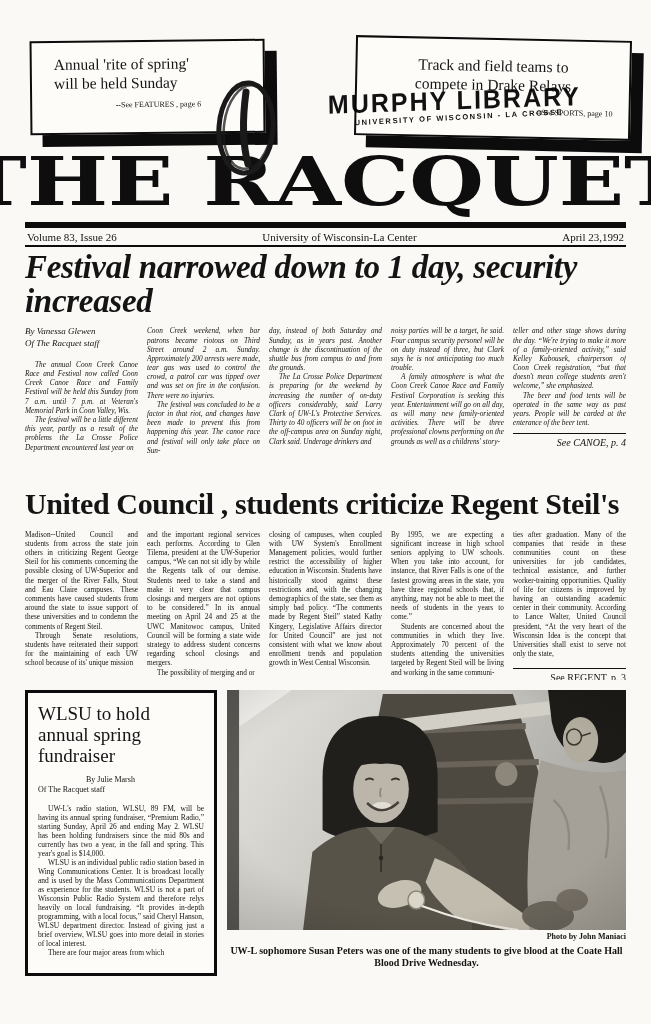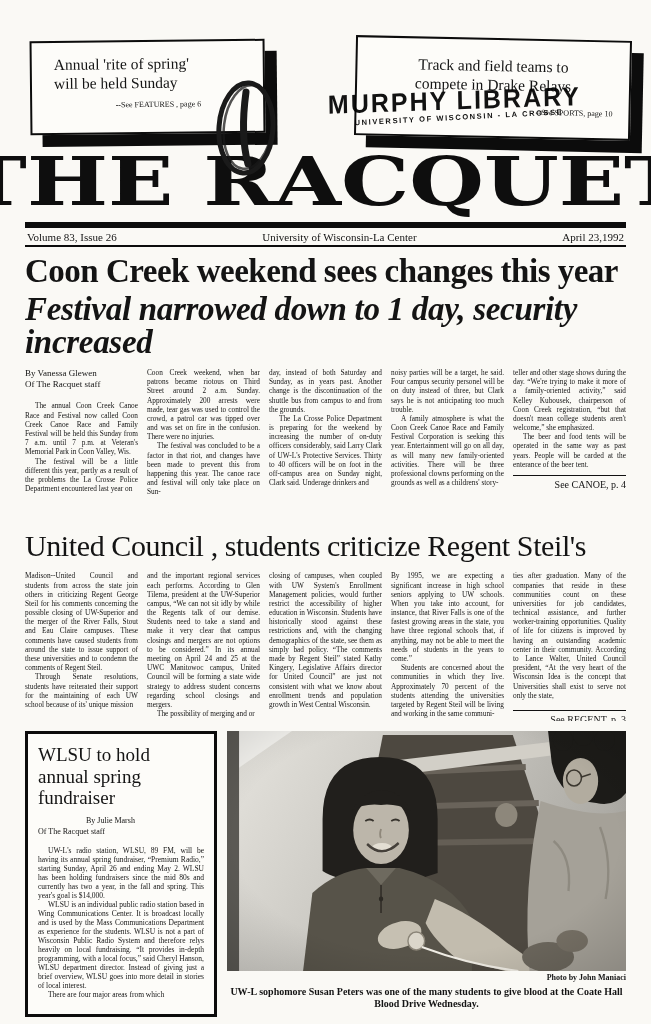--- a/index.html
+++ b/index.html
@@ -30,30 +30,30 @@
   .rule-thick{height:6px;background:#0c0c0c;margin:7px 25px 0 25px;}
   .infobar{display:flex;justify-content:space-between;align-items:center;margin:0 25px;padding:3px 2px 2px 2px;font-size:11px;}
   .rule-thin{height:2px;background:#0c0c0c;margin:0 25px;}
 
   
   .a1-head{margin:8px 25px 0 25px;font-size:33px;line-height:1.02;font-weight:700;letter-spacing:-0.5px;}
   .a1-sub{margin:4px 25px 0 25px;font-size:33px;line-height:1.02;font-weight:700;font-style:italic;letter-spacing:-0.3px;}
 
   .cols{display:flex;gap:9px;margin:8px 25px 0 25px;}
   .col{flex:1;font-size:7.3px;line-height:1.26;text-align:justify;overflow:hidden;}
-  .a1 .col{height:148px;}
+  .a1 .col{height:148px;font-style:italic;}
   .a2 .col{height:150px;}
   .paras p{margin:0;text-indent:10px;}
   .paras.nofirst p:first-child{text-indent:0;}
   .byline{font-size:9px;line-height:1.25;margin-bottom:11px;text-align:left;}
   .jump{border-top:1.5px solid #111;margin-top:6px;padding-top:3px;text-align:right;font-size:10px;}
   .a2 .jump{margin-top:10px;}
 
   
-  .a2-head{margin:12px 25px 2px 25px;font-size:30px;line-height:1.18;font-weight:400;letter-spacing:-0.4px;}
+  .a2-head{margin:12px 25px 2px 25px;font-size:30px;line-height:1.18;font-weight:700;letter-spacing:-0.4px;}
 
   
   .bottom{display:flex;gap:10px;margin:10px 25px 0 25px;}
   .wlsu-box{width:192px;box-sizing:border-box;border:3px solid #0c0c0c;padding:8px 10px;height:286px;overflow:hidden;background:#fdfcf9;}
   .wlsu-title{font-size:19px;font-weight:400;line-height:1.12;margin:2px 0 8px 0;}
   .wlsu-byline{font-size:8px;line-height:1.3;margin-bottom:9px;}
   .wlsu-box .paras{font-size:7.5px;line-height:1.2;text-align:justify;}
 
   .photo-wrap{flex:1;}
   .photo-frame{height:240px;background:#c9c7c1;overflow:hidden;}
@@ -92,21 +92,20 @@
   <h1 class="masthead">THE RACQUET</h1>
   <div class="rule-thick"></div>
   <div class="infobar">
     <span>Volume 83, Issue 26</span>
     <span>University of Wisconsin-La Center</span>
     <span>April 23,1992</span>
   </div>
   <div class="rule-thin"></div>
 
   <section class="a1">
-    <h2 class="a1-head">Coon Creek weekend sees changes this year</h2>
     <h3 class="a1-sub">Festival narrowed down to 1 day, security increased</h3>
     <div class="cols">
       <div class="col">
         <div class="byline">
           <span style="display:block;">By Vanessa Glewen</span>
           <span style="display:block;">Of The Racquet staff</span>
         </div>
         <div class="paras">
             <p>The annual Coon Creek Canoe Race and Festival now called Coon Creek Canoe Race and Family Festival will be held this Sunday from 7 a.m. until 7 p.m. at Veteran's Memorial Park in Coon Valley, Wis.</p>
             <p>The festival will be a little different this year, partly as a result of the problems the La Crosse Police Department encountered last year on</p>

